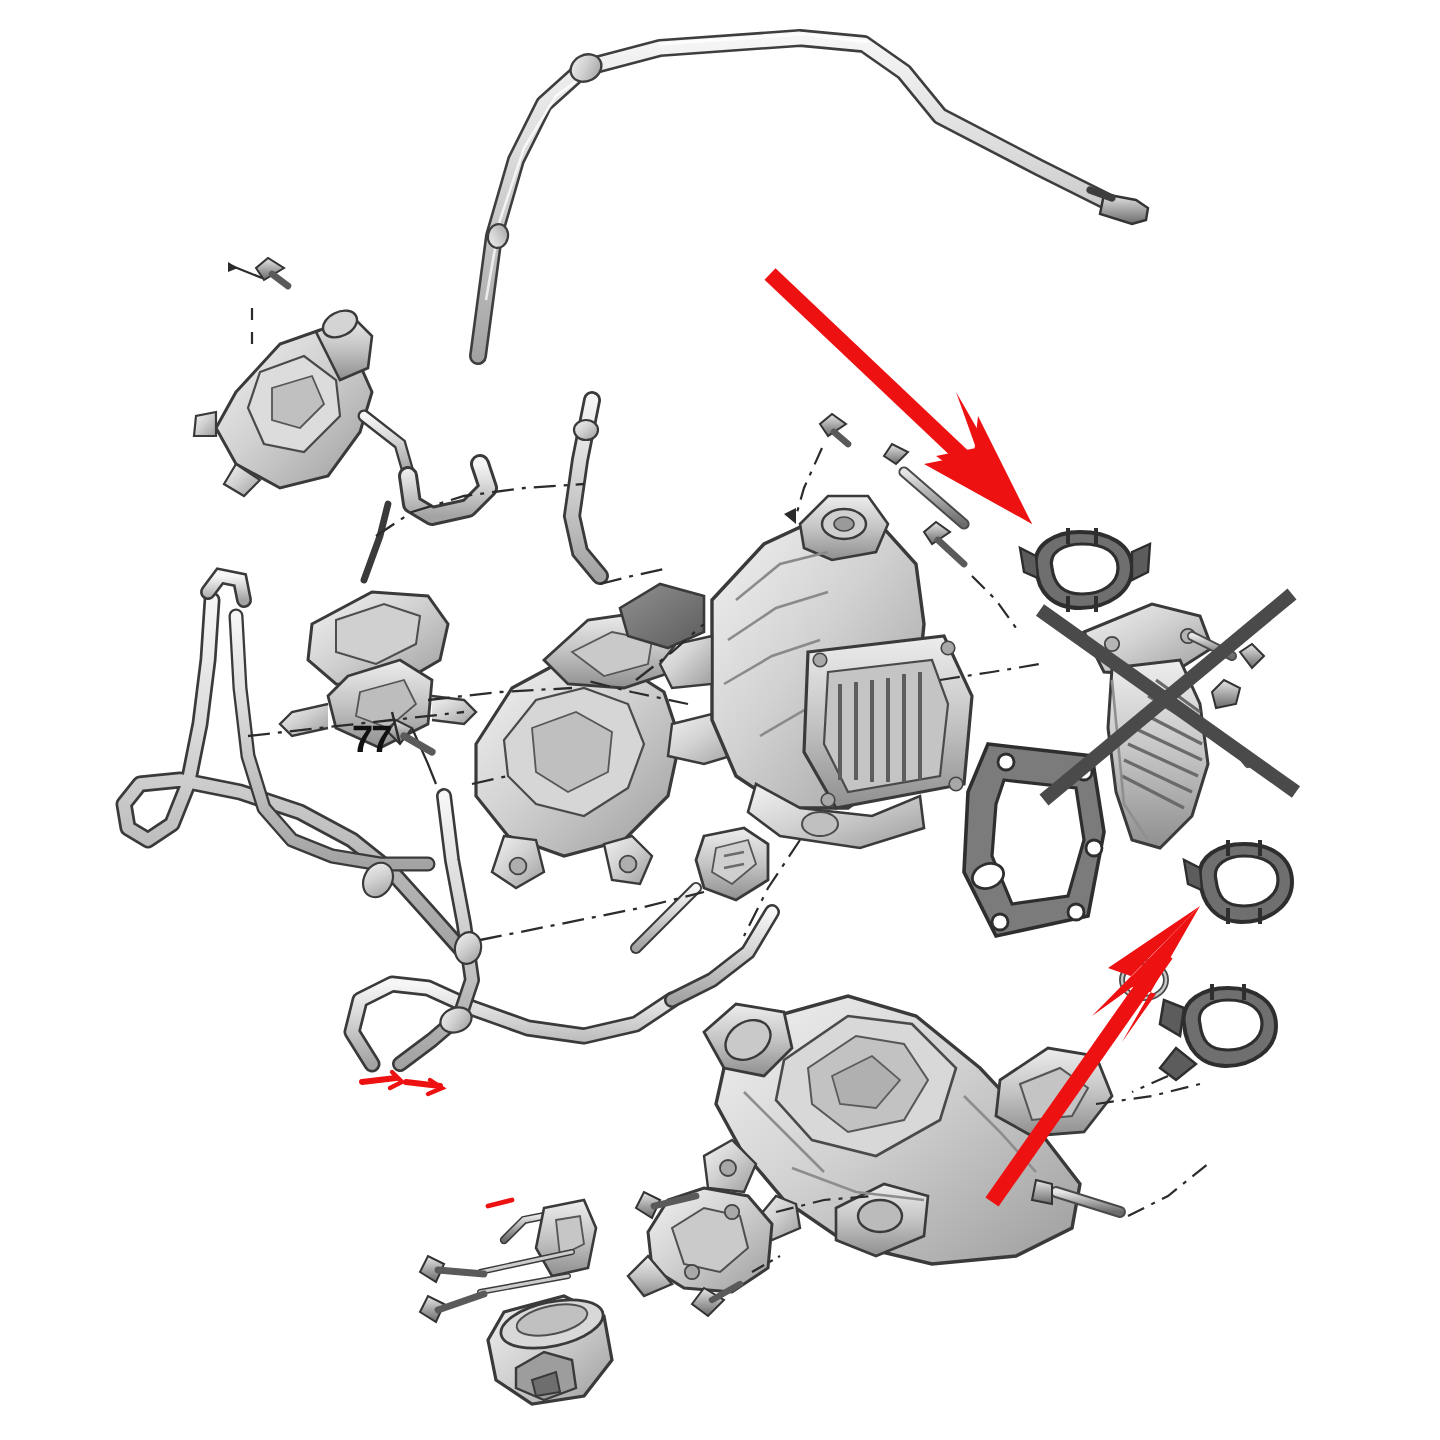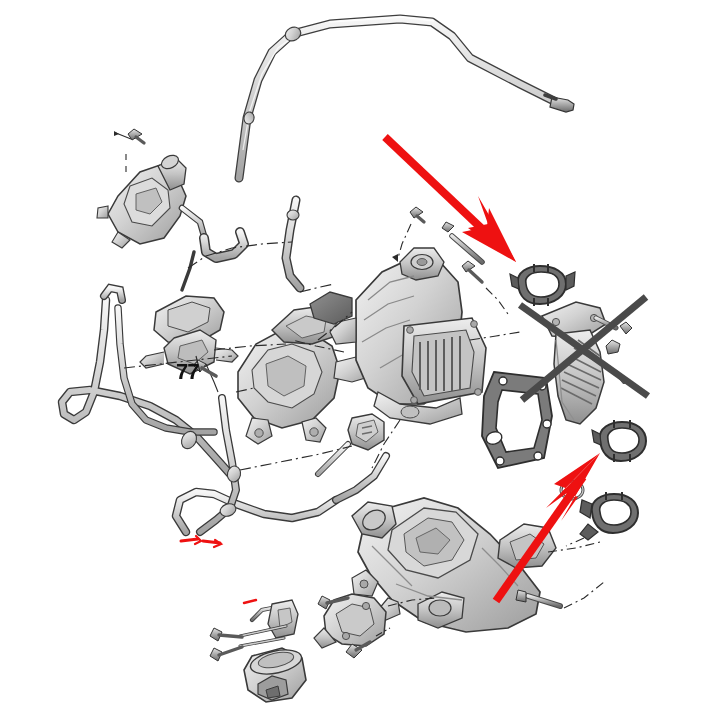--- a/index.html
+++ b/index.html
@@ -4,21 +4,21 @@
 <title>EGR System Exploded Parts Diagram</title>
 <style>
   html,body{margin:0;padding:0;background:#ffffff;}
   body{width:720px;height:720px;overflow:hidden;
        font-family:"Liberation Sans","DejaVu Sans",sans-serif;}
   #stage{position:relative;width:720px;height:720px;background:#ffffff;}
   #stage svg{position:absolute;left:0;top:0;}
   .lbl{position:absolute;font-weight:bold;color:#111111;
        font-family:"Liberation Sans","DejaVu Sans",sans-serif;
        line-height:1;white-space:nowrap;}
-  #label-77{left:176px;top:361px;font-size:22px;letter-spacing:-1px;}
+  #label-77{left:176px;top:361px;font-size:19px;letter-spacing:-1px;}
 </style>
 </head>
 <body>
 
 <div id="stage">
 
 <svg width="720" height="720" viewBox="0 0 720 720">
   <defs>
     <linearGradient id="gMetal" x1="0" y1="0" x2="1" y2="1">
       <stop offset="0" stop-color="#f2f2f2"></stop>

